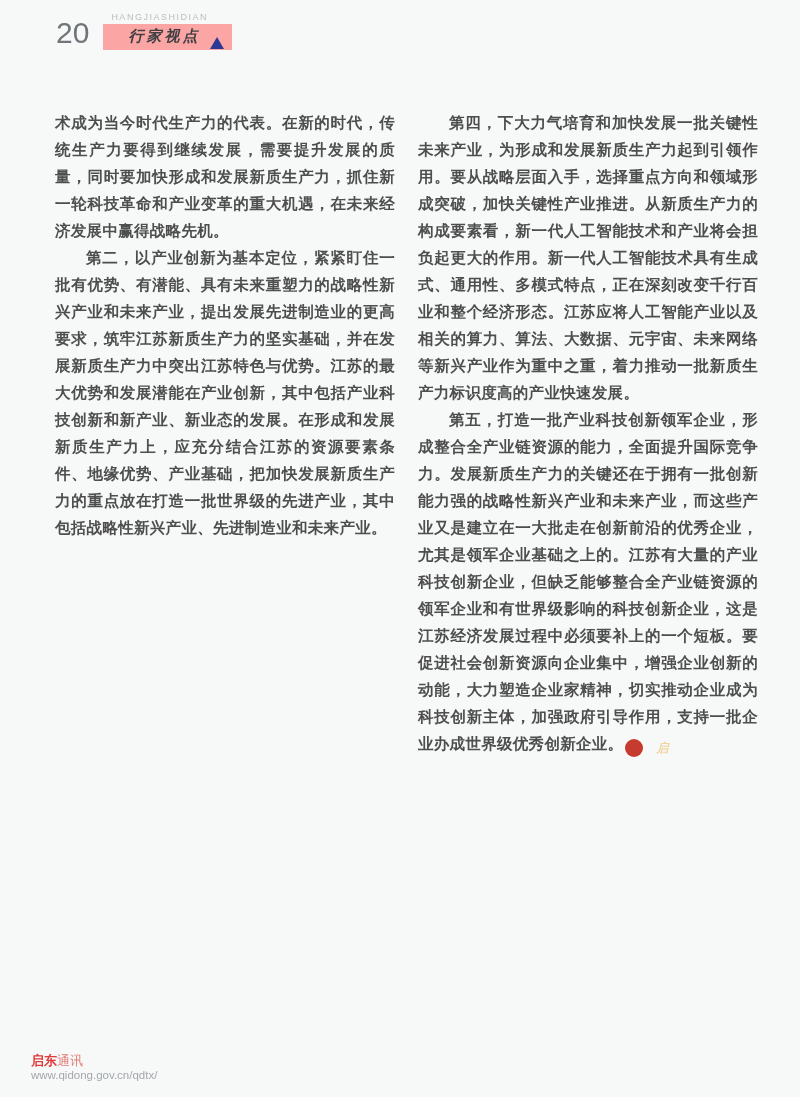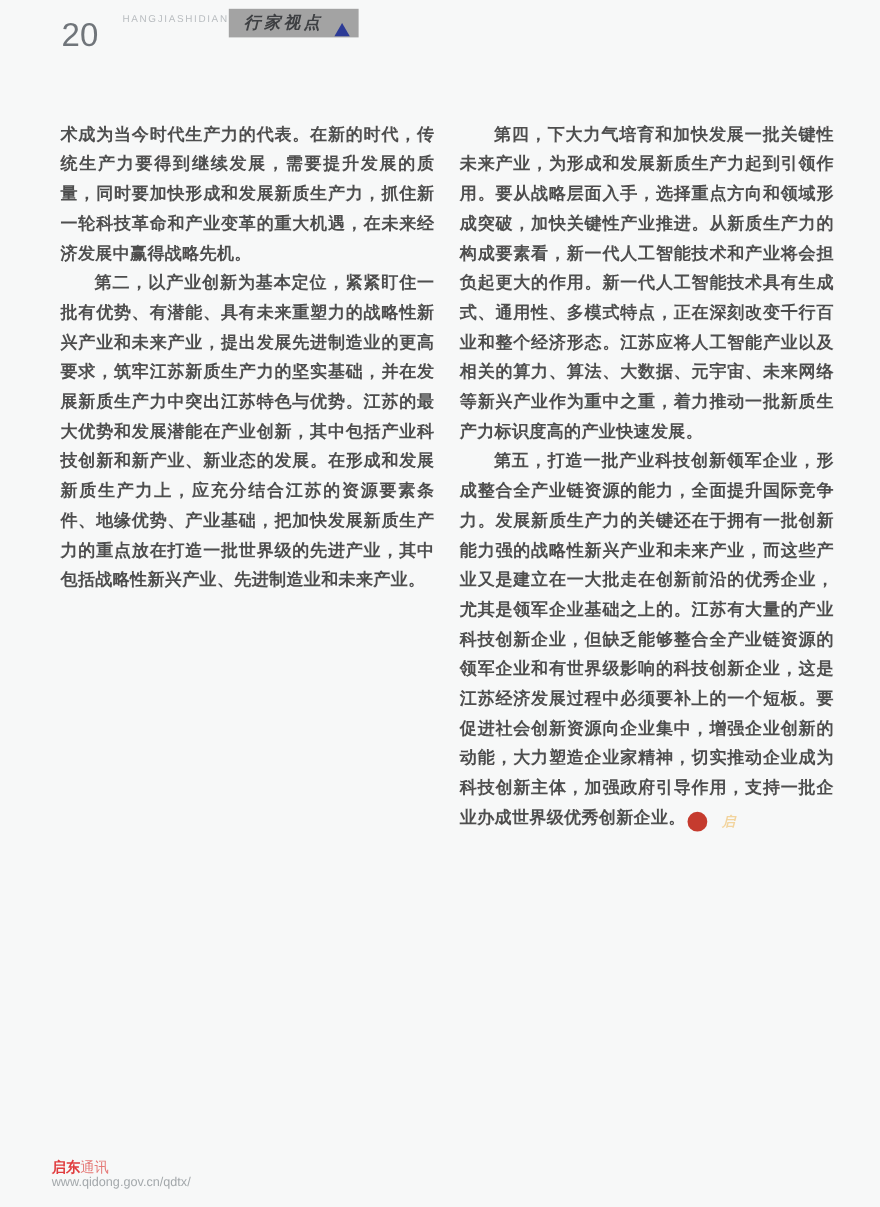--- a/index.html
+++ b/index.html
@@ -26,33 +26,34 @@
     font-family: "Liberation Sans", "DejaVu Sans", sans-serif;
     font-size: 30px;
     font-weight: 400;
     color: #70757a;
     line-height: 38px;
     margin-top: 6px;
   }
   .section-block {
     margin-left: 14px;
     display: flex;
+    flex-direction: column;
   }
   .pinyin {
     font-family: "Liberation Sans", "DejaVu Sans", sans-serif;
     font-size: 9px;
     letter-spacing: 1.5px;
     color: #b9bdc0;
     margin: 4px 0 2px 8px;
   }
   .section-bar {
-    background: #a3a3a3;
+    background: #fca5a5;
     display: flex;
     align-items: center;
-    padding: 3px 8px 4px 14px;
+    padding: 3px 8px 4px 25px;
     min-width: 118px;
     box-sizing: border-box;
   }
   .section-title {
     font-size: 15px;
     font-style: italic;
     font-weight: bold;
     letter-spacing: 3px;
     color: #3d3f42;
   }
@@ -94,21 +95,21 @@
     font-size: 12px;
     line-height: 18px;
     text-align: center;
     vertical-align: -3px;
     margin-left: 2px;
     font-style: italic;
   }
   
   .footer {
     position: absolute;
-    left: 47px;
+    left: 31px;
     bottom: 14px;
     font-family: "Liberation Sans", "DejaVu Sans", sans-serif;
     margin-top: 46px;
   }
   .brand {
     font-size: 13px;
     line-height: 15px;
   }
   .brand-bold { color: #e03b3d; font-weight: bold; }
   .brand-light { color: #e57a78; }

